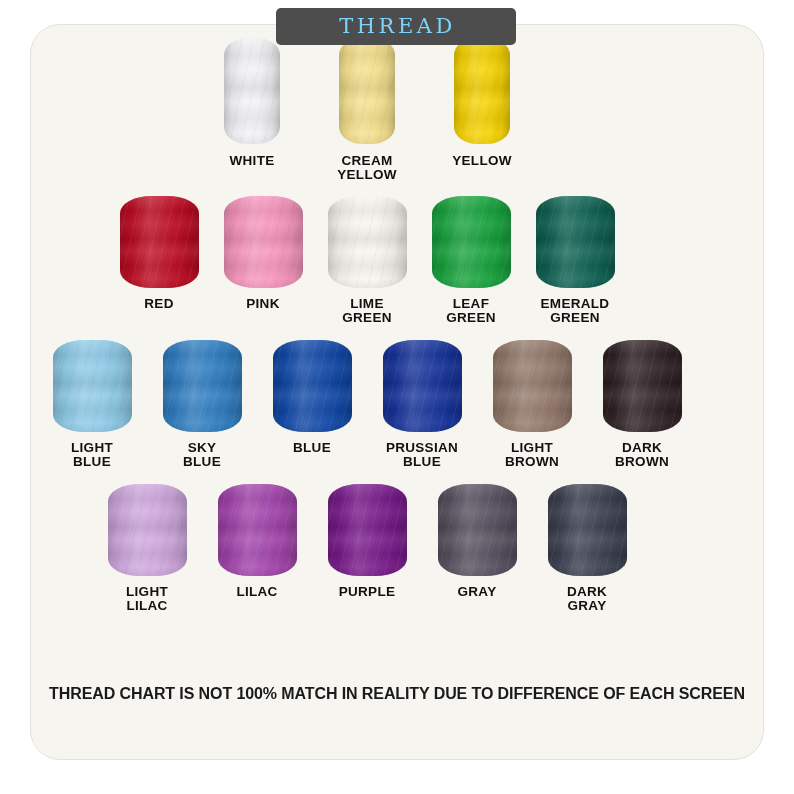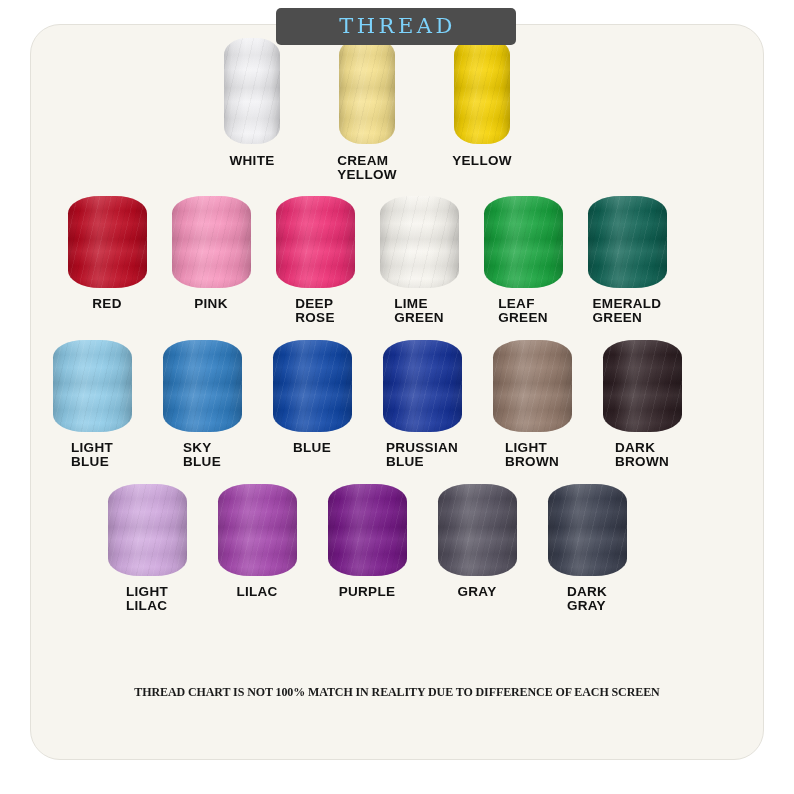--- a/index.html
+++ b/index.html
@@ -132,35 +132,35 @@
   }
 
   .thread-label {
     margin-top: 9px;
     font-family: "Liberation Sans", sans-serif;
     font-weight: bold;
     font-size: 13.5px;
     line-height: 14px;
     letter-spacing: 0.3px;
     color: #111111;
-    text-align: left;
+    text-align: center;
     text-transform: uppercase;
     white-space: pre-line;
   }
   .row-1 .thread-label { margin-top: 10px; }
 
   #disclaimer {
     position: absolute;
     left: 0;
     right: 0;
     top: 685px;
     text-align: center;
-    font-family: Liberation Serif, serif;
+    font-family: Liberation Sans, sans-serif;
     font-weight: bold;
-    font-size: 12px;
+    font-size: 16px;
     letter-spacing: -0.1px;
     color: #1a1a1a;
     text-transform: uppercase;
   }
 </style>
 </head>
 <body>
 
 <div id="chart-card"></div>
 
@@ -207,29 +207,20 @@
       </div>
       <div class="thread-cell">
         <div class="spool" style="background: rgb(247, 148, 189);">
           <div class="shade-v"></div>
           <div class="shade-h"></div>
           <div class="winds"></div>
         </div>
         <div class="thread-label">PINK</div>
       </div>
       <div class="thread-cell">
-        <div class="spool" style="background: rgb(239, 45, 116);">
-          <div class="shade-v"></div>
-          <div class="shade-h"></div>
-          <div class="winds"></div>
-        </div>
-        <div class="thread-label">DEEP
-ROSE</div>
-      </div>
-      <div class="thread-cell">
         <div class="spool">
           <div class="shade-v"></div>
           <div class="shade-h"></div>
           <div class="winds"></div>
         </div>
         <div class="thread-label">LIME
 GREEN</div>
       </div>
       <div class="thread-cell">
         <div class="spool" style="background: rgb(22, 163, 60);">

